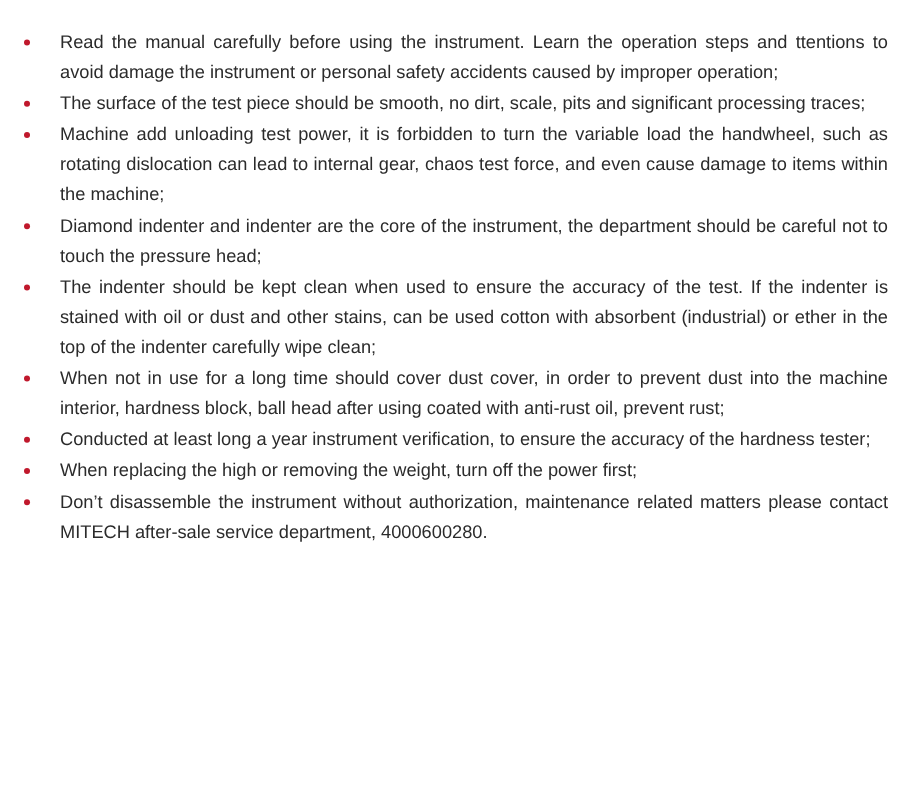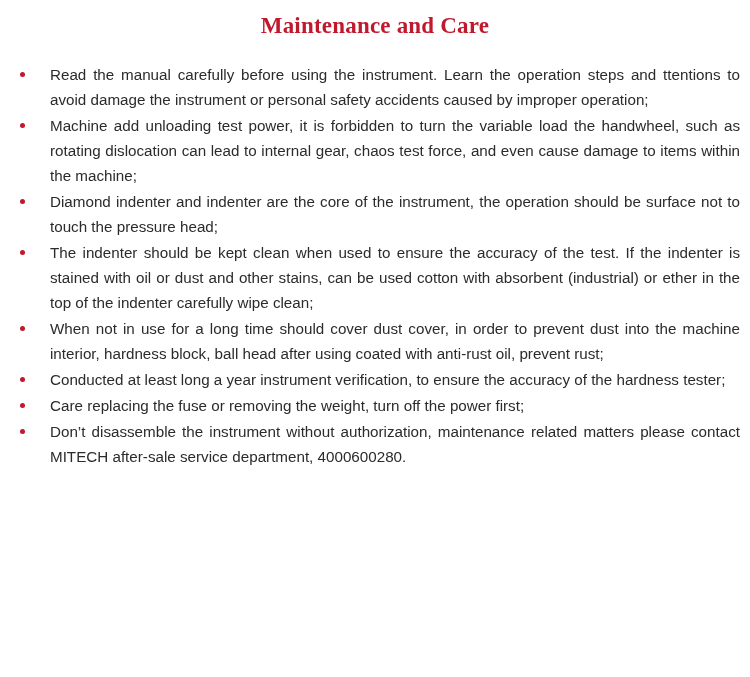--- a/index.html
+++ b/index.html
@@ -66,49 +66,52 @@
     margin-bottom: 2px;
   }
   .bullet-text {
     display: block;
   }
 </style>
 </head>
 <body>
 
 <div class="page">
-  <h1 class="doc-title">Maintenance and Care</h1>
 
   <ul class="bullet-list">
     <li class="bullet-item">
       <span class="marker"><span class="dot"></span></span>
       <span class="bullet-text">Read the manual carefully before using the instrument. Learn the operation steps and ttentions to avoid damage the instrument or personal safety accidents caused by improper operation;</span>
     </li>
     <li class="bullet-item">
       <span class="marker"><span class="dot"></span></span>
+      <span class="bullet-text">The surface of the test piece should be smooth, no dirt, scale, pits and significant processing traces;</span>
+    </li>
+    <li class="bullet-item">
+      <span class="marker"><span class="dot"></span></span>
       <span class="bullet-text">Machine add unloading test power, it is forbidden to turn the variable load the handwheel, such as rotating dislocation can lead to internal gear, chaos test force, and even cause damage to items within the machine;</span>
     </li>
     <li class="bullet-item">
       <span class="marker"><span class="dot"></span></span>
-      <span class="bullet-text">Diamond indenter and indenter are the core of the instrument, the operation should be surface not to touch the pressure head;</span>
+      <span class="bullet-text">Diamond indenter and indenter are the core of the instrument, the department should be careful not to touch the pressure head;</span>
     </li>
     <li class="bullet-item">
       <span class="marker"><span class="dot"></span></span>
       <span class="bullet-text">The indenter should be kept clean when used to ensure the accuracy of the test. If the indenter is stained with oil or dust and other stains, can be used cotton with absorbent (industrial) or ether in the top of the indenter carefully wipe clean;</span>
     </li>
     <li class="bullet-item">
       <span class="marker"><span class="dot"></span></span>
       <span class="bullet-text">When not in use for a long time should cover dust cover, in order to prevent dust into the machine interior, hardness block, ball head after using coated with anti-rust oil, prevent rust;</span>
     </li>
     <li class="bullet-item">
       <span class="marker"><span class="dot"></span></span>
       <span class="bullet-text">Conducted at least long a year instrument verification, to ensure the accuracy of the hardness tester;</span>
     </li>
     <li class="bullet-item">
       <span class="marker"><span class="dot"></span></span>
-      <span class="bullet-text">Care replacing the fuse or removing the weight, turn off the power first;</span>
+      <span class="bullet-text">When replacing the high or removing the weight, turn off the power first;</span>
     </li>
     <li class="bullet-item">
       <span class="marker"><span class="dot"></span></span>
       <span class="bullet-text">Don’t disassemble the instrument without authorization, maintenance related matters please contact MITECH after-sale service department, 4000600280.</span>
     </li>
   </ul>
 </div>
 
 </body></html>

